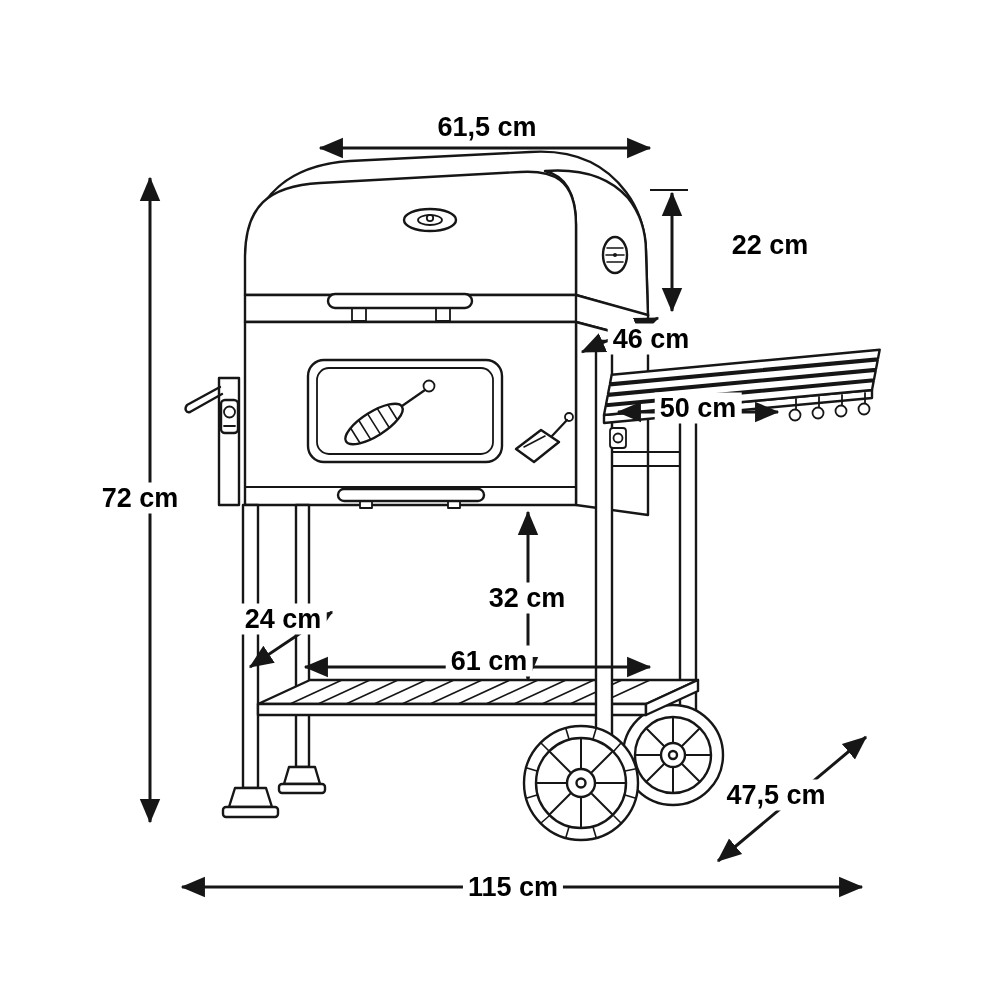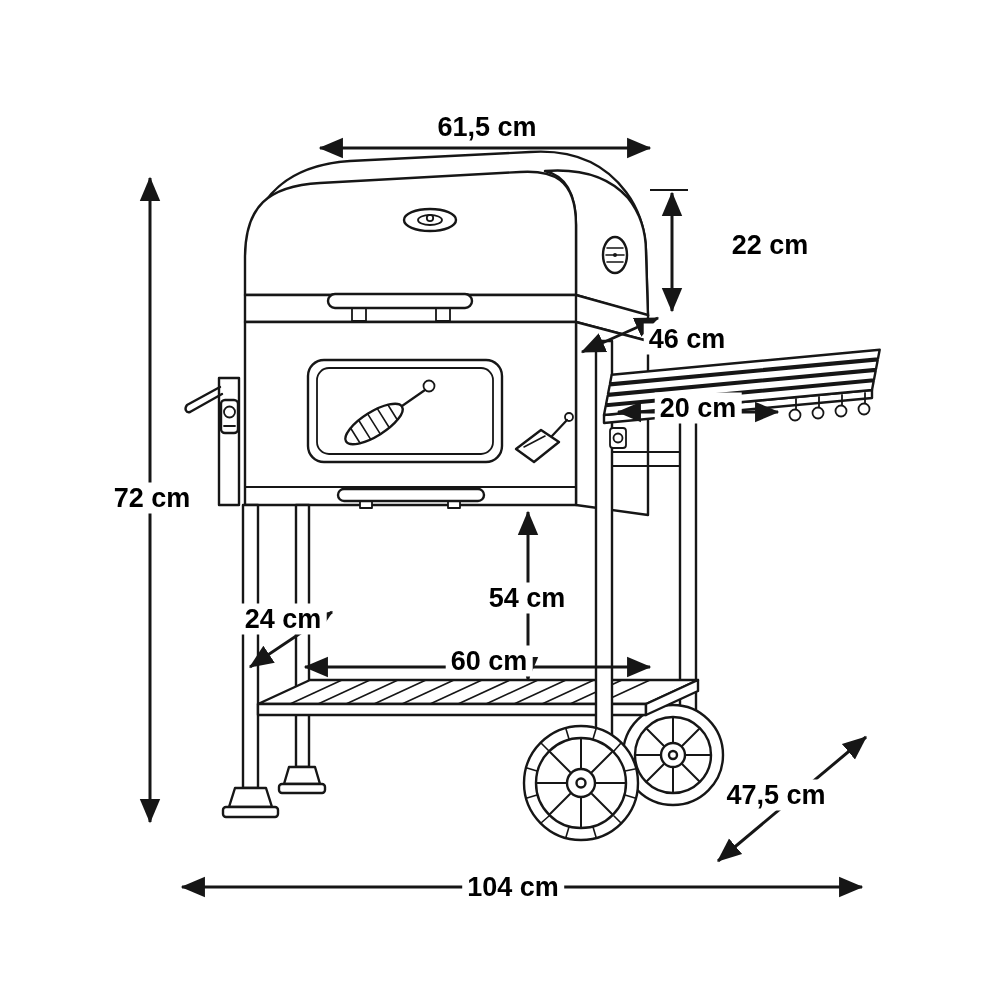--- a/index.html
+++ b/index.html
@@ -192,22 +192,22 @@
     <line x1="250" y1="667" x2="332" y2="612" marker-start="url(#arr)" marker-end="url(#arr)"></line>
     <line x1="528" y1="512" x2="528" y2="680" marker-start="url(#arr)" marker-end="url(#arr)"></line>
     <line x1="305" y1="667" x2="650" y2="667" marker-start="url(#arr)" marker-end="url(#arr)"></line>
     <line x1="718" y1="861" x2="866" y2="737" marker-start="url(#arr)" marker-end="url(#arr)"></line>
     <line x1="182" y1="887" x2="862" y2="887" marker-start="url(#arr)" marker-end="url(#arr)"></line>
   </g>
 </svg>
 
 <div class="dim-label" style="left:487px;top:127px">61,5 cm</div>
 <div class="dim-label" style="left:770px;top:245px">22 cm</div>
-<div class="dim-label" style="left:687px;top:339px">46 cm</div>
-<div class="dim-label" style="left:698px;top:408px">20 cm</div>
-<div class="dim-label" style="left:152px;top:498px">72 cm</div>
+<div class="dim-label" style="left:651px;top:339px">46 cm</div>
+<div class="dim-label" style="left:698px;top:408px">50 cm</div>
+<div class="dim-label" style="left:140px;top:498px">72 cm</div>
 <div class="dim-label" style="left:283px;top:619px">24 cm</div>
-<div class="dim-label" style="left:527px;top:598px">54 cm</div>
-<div class="dim-label" style="left:489px;top:661px">60 cm</div>
+<div class="dim-label" style="left:527px;top:598px">32 cm</div>
+<div class="dim-label" style="left:489px;top:661px">61 cm</div>
 <div class="dim-label" style="left:776px;top:795px">47,5 cm</div>
-<div class="dim-label" style="left:513px;top:887px">104 cm</div>
+<div class="dim-label" style="left:513px;top:887px">115 cm</div>
 
 </div>
 
 </body></html>

